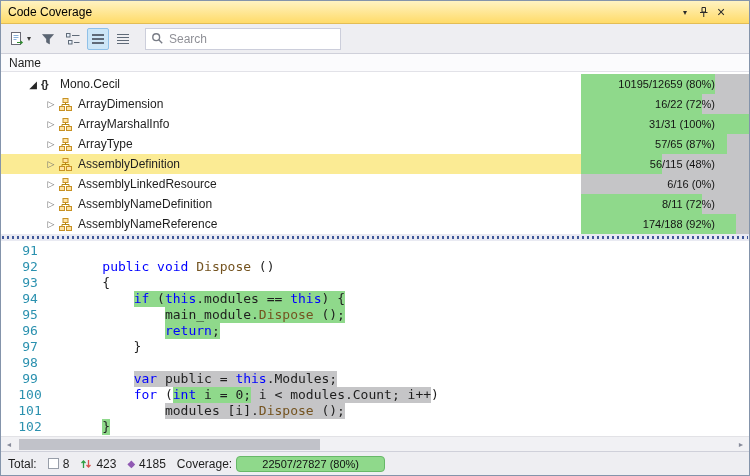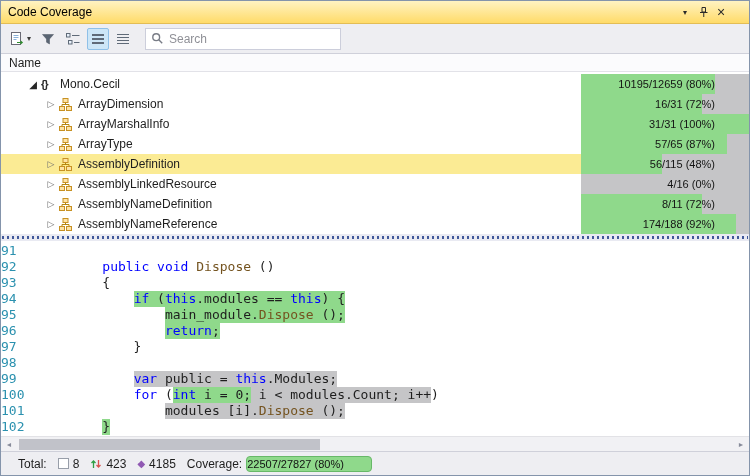--- a/index.html
+++ b/index.html
@@ -46,41 +46,41 @@
   .bar-text{position:absolute;right:34px;top:0;line-height:20px;font-size:11px;color:#141414}
 
   
   .splitter{height:7px;flex:none;background:#e9eaf2;position:relative}
   .splitter::after{content:"";position:absolute;left:1px;right:1px;top:2px;height:3px;
                    background:repeating-linear-gradient(90deg,#40589a 0 2px,transparent 2px 5px)}
 
   
   .editor{flex:1;background:#fff;font-family:"DejaVu Sans Mono","Liberation Mono",monospace;font-size:13px;padding-top:2px;overflow:hidden}
   .cline{display:flex;height:16px;white-space:pre}
-  .ln{width:58px;flex:none;text-align:left;color:var(--line-number-teal,#2b91af);line-height:16px}
+  .ln{width:58px;flex:none;text-align:center;color:var(--line-number-teal,#2b91af);line-height:16px}
   .lcode{padding-left:12px;line-height:16px}
   .lcode span{display:inline-block;height:16px;line-height:16px;vertical-align:top}
   .tok-k{color:var(--keyword-blue,#0000ff)}
   .tok-m{color:var(--method-brown,#74531f)}
   .bg-g{background:var(--covered-green,#8fd98b)}
   .bg-y{background:var(--uncovered-gray,#c5c5c7)}
 
   
   .hscroll{height:15px;flex:none;background:#f1f1f4;border-top:1px solid #e2e2e6;display:flex;align-items:center}
   .hs-btn{width:16px;flex:none;display:flex;align-items:center;justify-content:center;color:#878b9a;font-size:7px}
   .hs-track{flex:1;height:13px;position:relative}
   .hs-thumb{position:absolute;left:2px;top:1px;height:11px;width:42%;background:#c1c2c9}
 
   
-  .statusbar{height:24px;flex:none;background:#eeeef2;border-top:1px solid #cfd0da;display:flex;align-items:center;padding:0 17px}
+  .statusbar{height:24px;flex:none;background:#eeeef2;border-top:1px solid #cfd0da;display:flex;align-items:center;padding:0 7px}
   .grp{display:flex;align-items:center;gap:4px;margin-right:11px}
   .sq-icon{width:11px;height:11px;border:1px solid #989ea9;background:#fff}
   .diamond{color:#9059b3;font-size:10px;line-height:10px}
-  .cov-badge{margin-left:4px;width:126px;height:16px;background:var(--covered-green,#8fd98b);border:1px solid #67b868;border-radius:4px;
-             display:flex;align-items:center;font-size:11px;color:#111}
+  .cov-badge{margin-left:4px;width:149px;height:16px;background:var(--covered-green,#8fd98b);border:1px solid #67b868;border-radius:4px;
+             display:flex;align-items:center;justify-content:center;font-size:11px;color:#111}
 </style>
 </head>
 <body>
 
 <div class="window">
 
   <div class="titlebar">
     <span class="title">Code Coverage</span>
     <span class="tb-btn">
       <span class="caret">▾</span>
@@ -160,21 +160,21 @@
       <svg width="13" height="13" viewBox="0 0 13 13">
         <path d="M6.5 4.5v2M3 6.5h7M3 6.5v2M10 6.5v2" stroke="#b8860b" fill="none"></path>
         <rect x="4" y="0.5" width="5" height="4" fill="#fde3a7" stroke="#c79123"></rect>
         <rect x="0.5" y="8.5" width="5" height="4" fill="#fde3a7" stroke="#c79123"></rect>
         <rect x="7.5" y="8.5" width="5" height="4" fill="#fde3a7" stroke="#c79123"></rect>
       </svg>
     </span>
     <span class="label">ArrayDimension</span>
     <span class="bar">
       <span class="bar-fill" style="width: 72%;"></span>
-      <span class="bar-text">16/31 (72%)</span>
+      <span class="bar-text">16/22 (72%)</span>
     </span>
   </div>
       <div class="trow class">
     <span class="expander">▷</span>
 
     <span class="icon cls">
       <svg width="13" height="13" viewBox="0 0 13 13">
         <path d="M6.5 4.5v2M3 6.5h7M3 6.5v2M10 6.5v2" stroke="#b8860b" fill="none"></path>
         <rect x="4" y="0.5" width="5" height="4" fill="#fde3a7" stroke="#c79123"></rect>
         <rect x="0.5" y="8.5" width="5" height="4" fill="#fde3a7" stroke="#c79123"></rect>
@@ -228,21 +228,21 @@
       <svg width="13" height="13" viewBox="0 0 13 13">
         <path d="M6.5 4.5v2M3 6.5h7M3 6.5v2M10 6.5v2" stroke="#b8860b" fill="none"></path>
         <rect x="4" y="0.5" width="5" height="4" fill="#fde3a7" stroke="#c79123"></rect>
         <rect x="0.5" y="8.5" width="5" height="4" fill="#fde3a7" stroke="#c79123"></rect>
         <rect x="7.5" y="8.5" width="5" height="4" fill="#fde3a7" stroke="#c79123"></rect>
       </svg>
     </span>
     <span class="label">AssemblyLinkedResource</span>
     <span class="bar">
       <span class="bar-fill" style="width: 0%;"></span>
-      <span class="bar-text">4/16 (0%)</span>
+      <span class="bar-text">6/16 (0%)</span>
     </span>
   </div>
       <div class="trow class">
     <span class="expander">▷</span>
 
     <span class="icon cls">
       <svg width="13" height="13" viewBox="0 0 13 13">
         <path d="M6.5 4.5v2M3 6.5h7M3 6.5v2M10 6.5v2" stroke="#b8860b" fill="none"></path>
         <rect x="4" y="0.5" width="5" height="4" fill="#fde3a7" stroke="#c79123"></rect>
         <rect x="0.5" y="8.5" width="5" height="4" fill="#fde3a7" stroke="#c79123"></rect>

